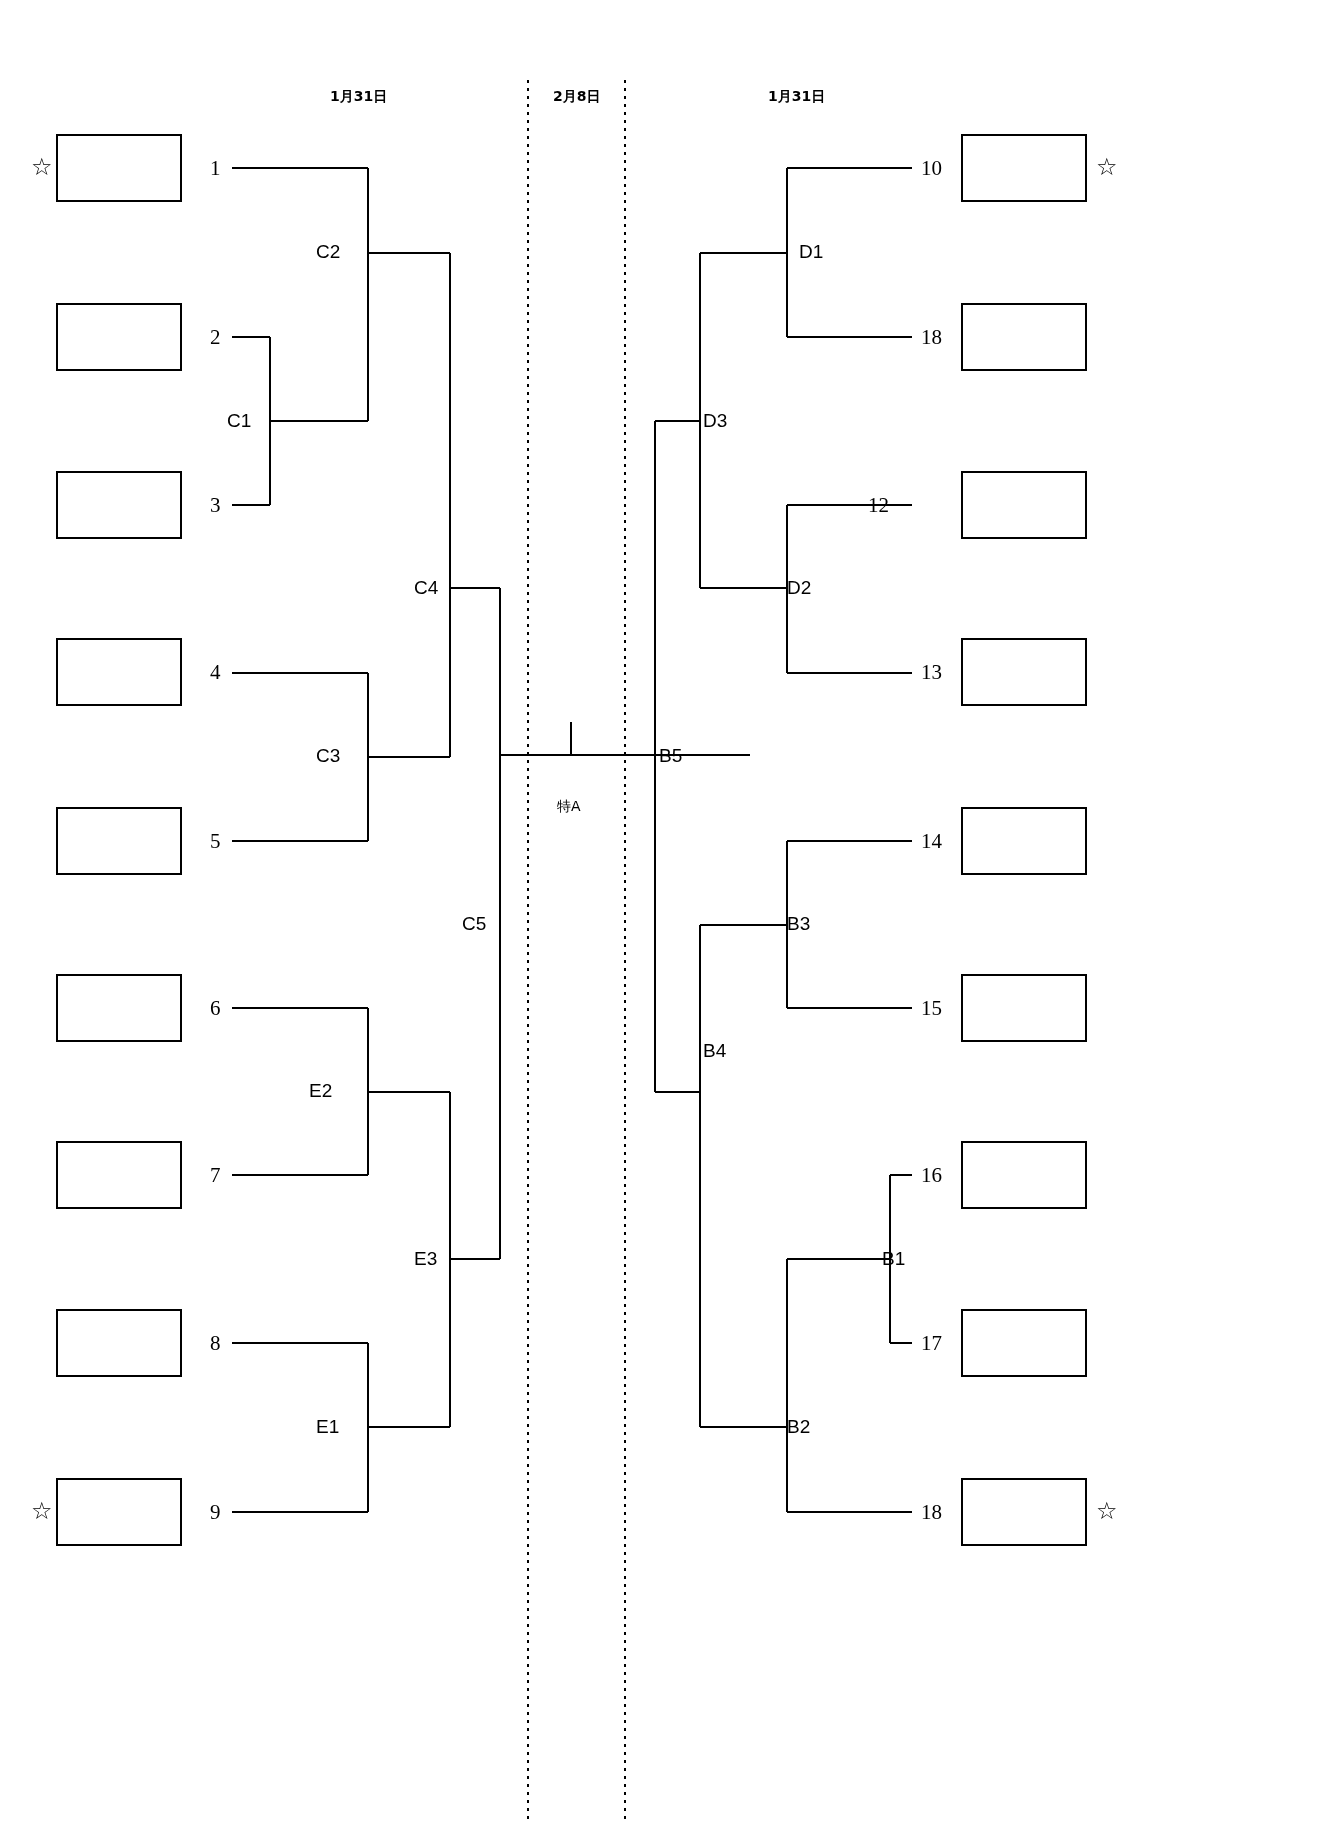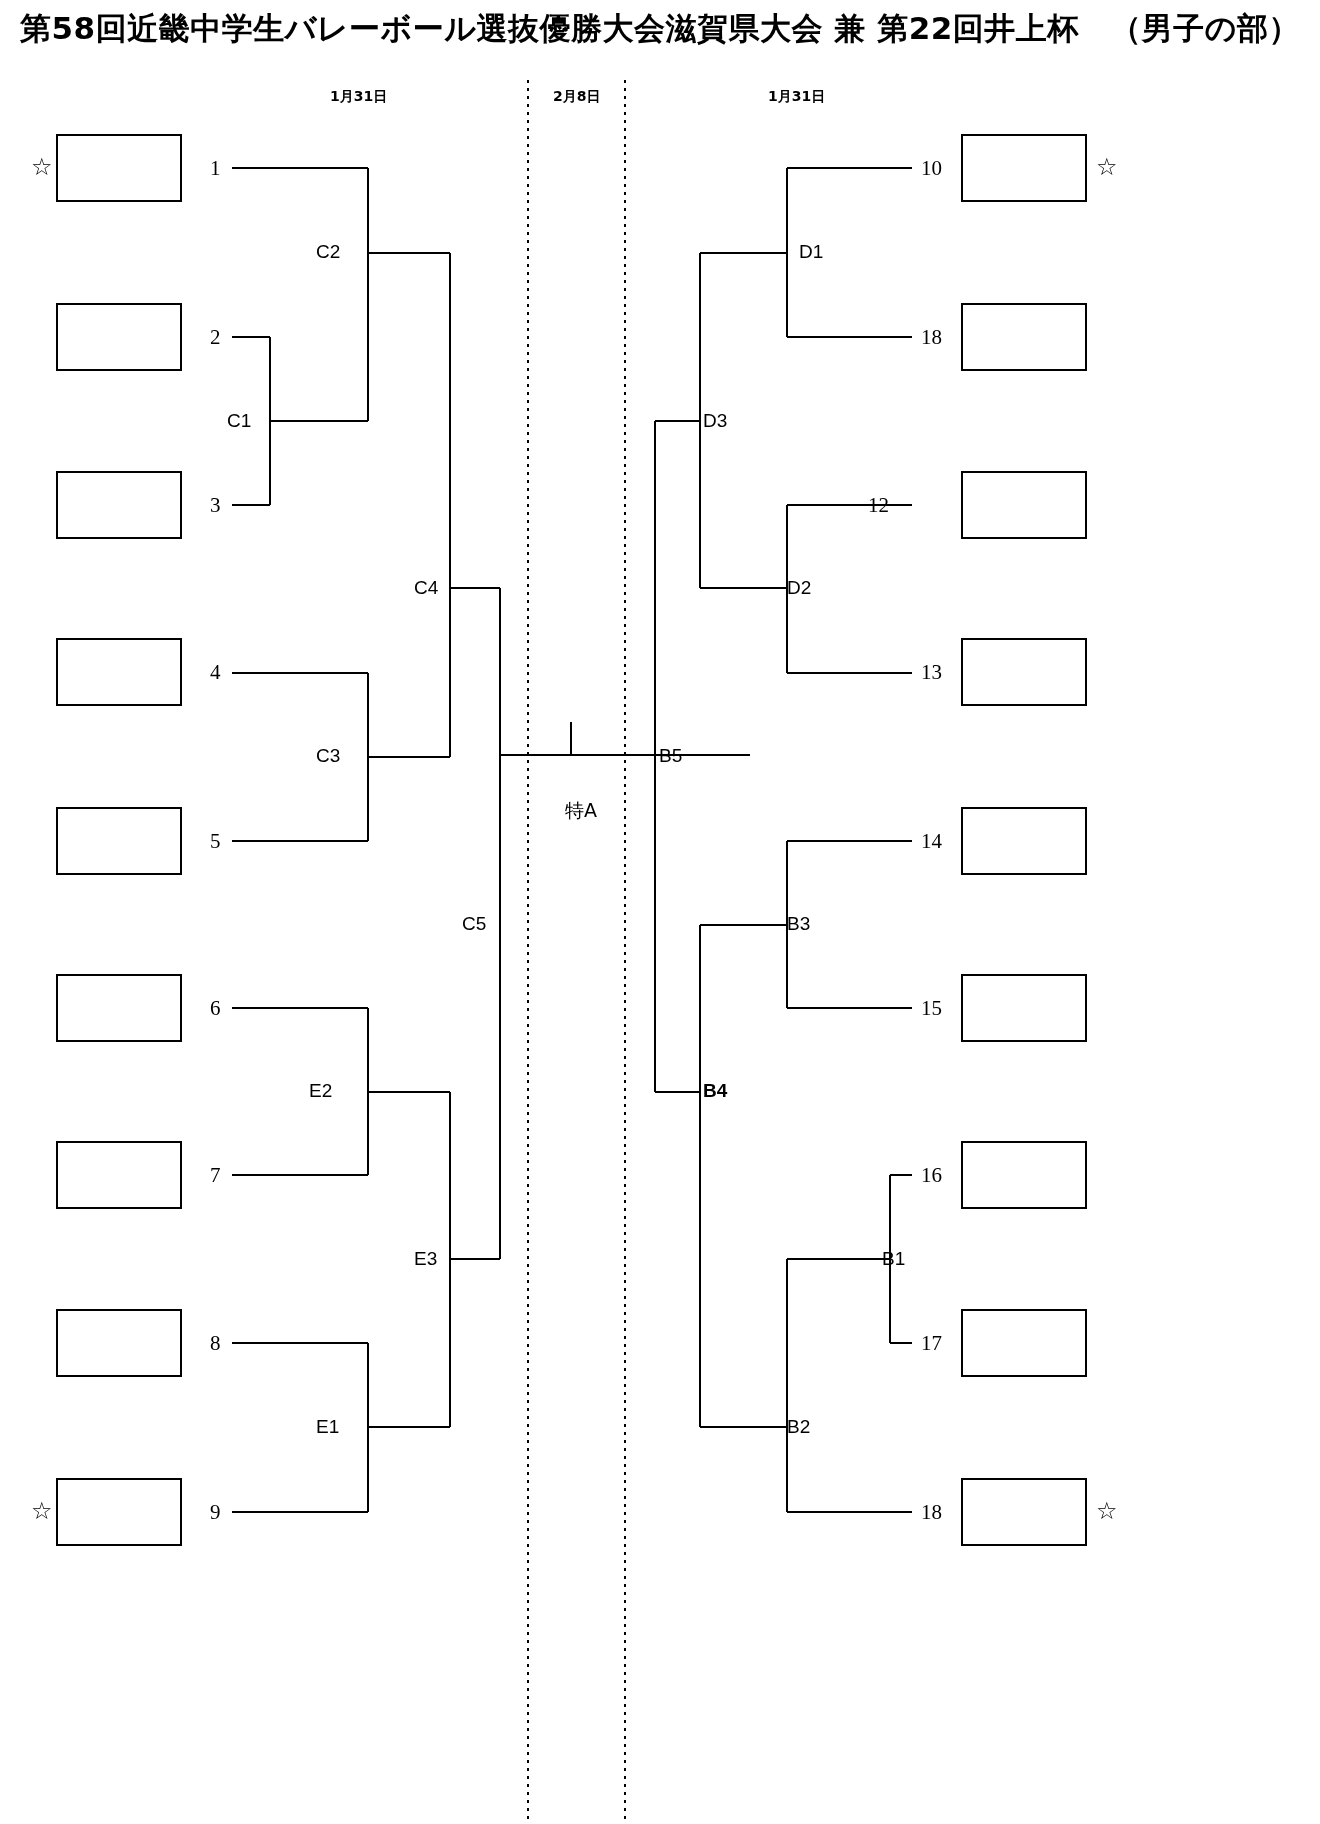--- a/index.html
+++ b/index.html
@@ -44,32 +44,30 @@
   }
   .star{
     position:absolute;
     font-size:24px;
     line-height:1;
     color:#000;
     white-space:nowrap;
   }
   .tokA{
     position:absolute;
-    font-size:19px;
+    font-size:14px;
     white-space:nowrap;
     font-family:"DejaVu Sans","Liberation Sans",sans-serif;
-    margin-left:8px;
   }
 </style>
 </head>
 <body>
 
 <div id="stage">
 
-  <div class="title">第58回近畿中学生バレーボール選抜優勝大会滋賀県大会 兼 第22回井上杯　（男子の部）</div>
 
   <svg width="1320" height="1824">
     <g stroke="#000" stroke-width="2.2" fill="none" shape-rendering="crispEdges">
 
       <path d="M232,168 H368"></path>
 
       <path d="M232,337 H270"></path>
 
       <path d="M232,505 H270"></path>
 
@@ -236,17 +234,17 @@
   <div class="lbl" style="left:462px;top:913px;">C5</div>
   <div class="lbl" style="left:309px;top:1080px;">E2</div>
   <div class="lbl" style="left:414px;top:1248px;">E3</div>
   <div class="lbl" style="left:316px;top:1416px;">E1</div>
 
   <div class="lbl" style="left:787px;top:241px;margin-left:12px;">D1</div>
   <div class="lbl" style="left:703px;top:410px;">D3</div>
   <div class="lbl" style="left:787px;top:577px;">D2</div>
   <div class="lbl" style="left:659px;top:745px;">B5</div>
   <div class="lbl" style="left:787px;top:913px;">B3</div>
-  <div class="lbl" style="left:703px;top:1080px;font-weight:bold;">B4</div>
+  <div class="lbl" style="left:703px;top:1040px;">B4</div>
   <div class="lbl" style="left:882px;top:1248px;">B1</div>
   <div class="lbl" style="left:787px;top:1416px;">B2</div>
 
 </div>
 
 </body></html>

